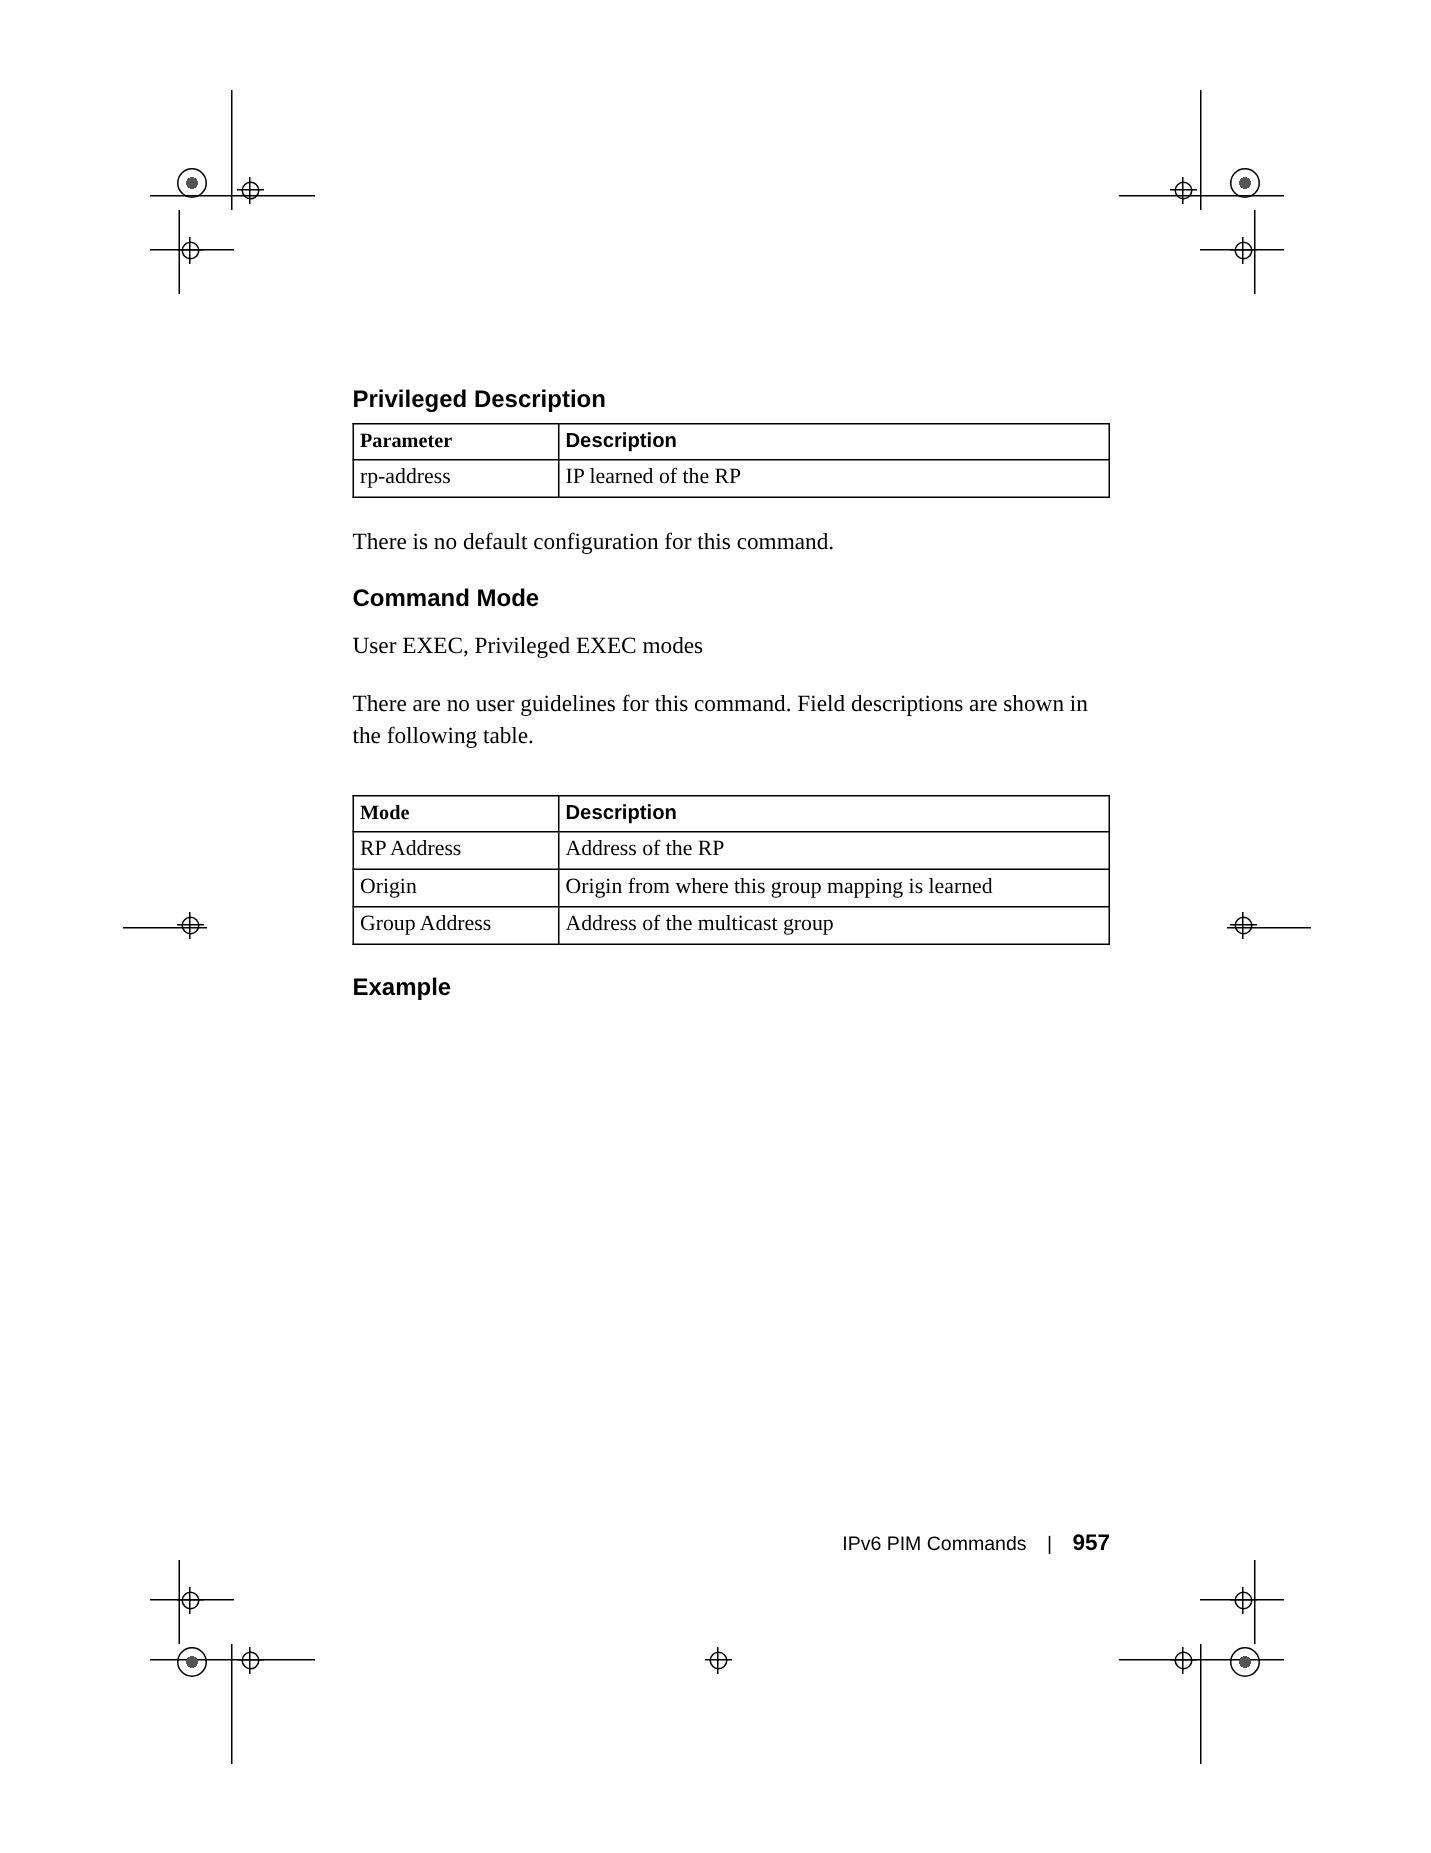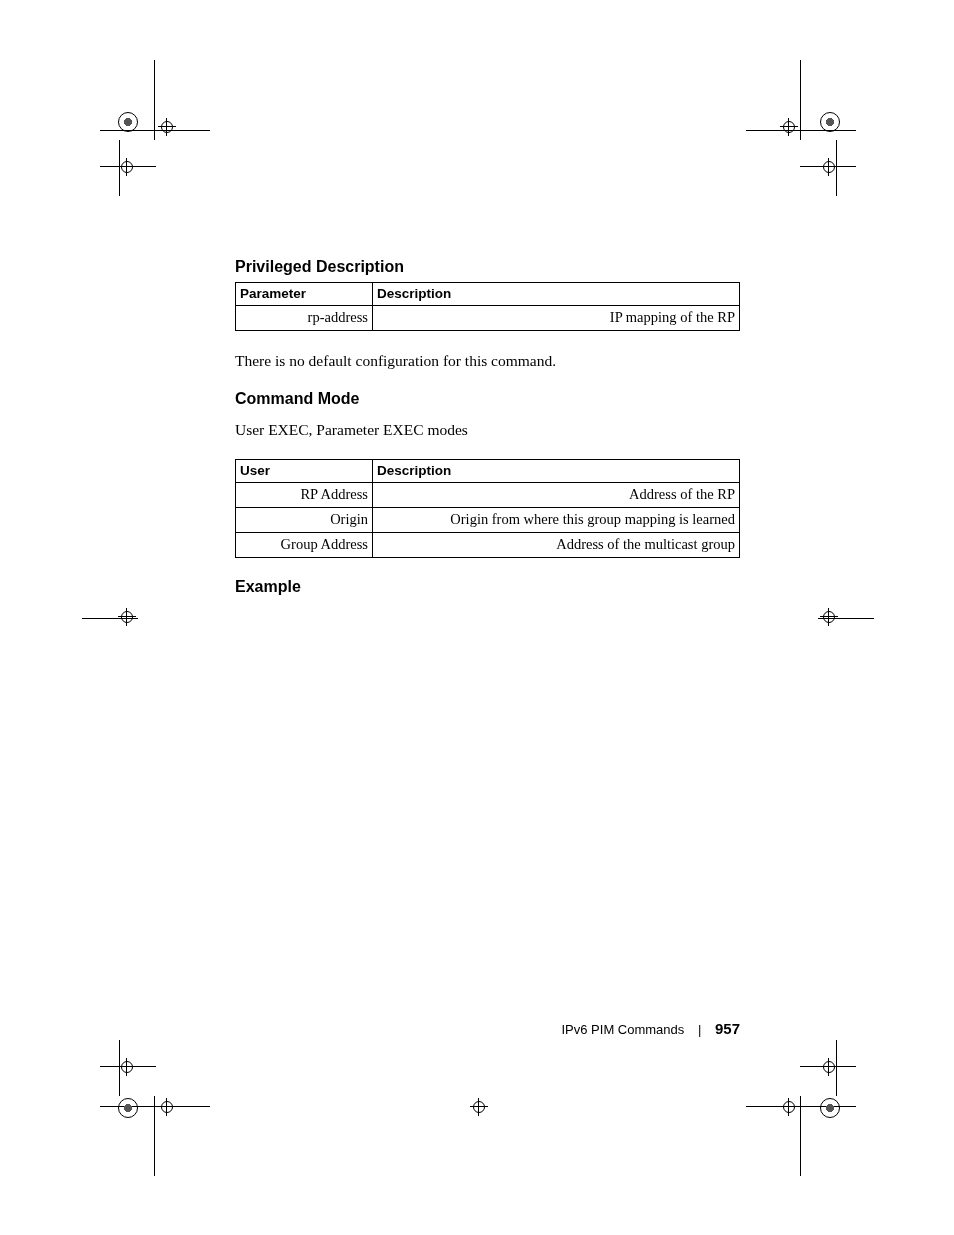--- a/index.html
+++ b/index.html
@@ -42,23 +42,22 @@
     padding: 3px 4px 4px 4px;
   }
   th {
     font-family: Arial, Helvetica, sans-serif;
     font-weight: bold;
     font-size: 13.5px;
   }
   td {
     font-family: Georgia, 'Times New Roman', serif;
     font-size: 14.5px;
-    text-align: right;
-  }
-  .col-narrow { width: 128px; }
+  }
+  .col-narrow { width: 128px; font-family: Liberation Serif, serif; }
   .footer {
     position: absolute;
     left: 235px;
     top: 1020px;
     width: 505px;
     text-align: right;
     font-family: Arial, Helvetica, sans-serif;
     font-size: 13px;
   }
   .footer .sep { margin: 0 10px; color: #000; }
@@ -163,35 +162,36 @@
 
   <div class="heading">Privileged Description</div>
   <table>
     <tbody>
         <tr>
       <th class="col-narrow">Parameter</th>
       <th>Description</th>
     </tr>
     <tr>
       <td>rp-address</td>
-      <td>IP mapping of the RP</td>
+      <td>IP learned of the RP</td>
     </tr>
   </tbody>
     </table>
 
   <p class="body-text">There is no default configuration for this command.</p>
 
   <div class="heading">Command Mode</div>
-  <p class="body-text">User EXEC, Parameter EXEC modes</p>
-
+  <p class="body-text">User EXEC, Privileged EXEC modes</p>
+
+  <p class="body-text" style="margin-bottom:28px;">There are no user guidelines for this command. Field descriptions are shown in the following table.</p>
 
   <table>
     <tbody>
         <tr>
-      <th class="col-narrow">User</th>
+      <th class="col-narrow">Mode</th>
       <th>Description</th>
     </tr>
     <tr>
       <td>RP Address</td>
       <td>Address of the RP</td>
     </tr>
     <tr>
       <td>Origin</td>
       <td>Origin from where this group mapping is learned</td>
     </tr>

